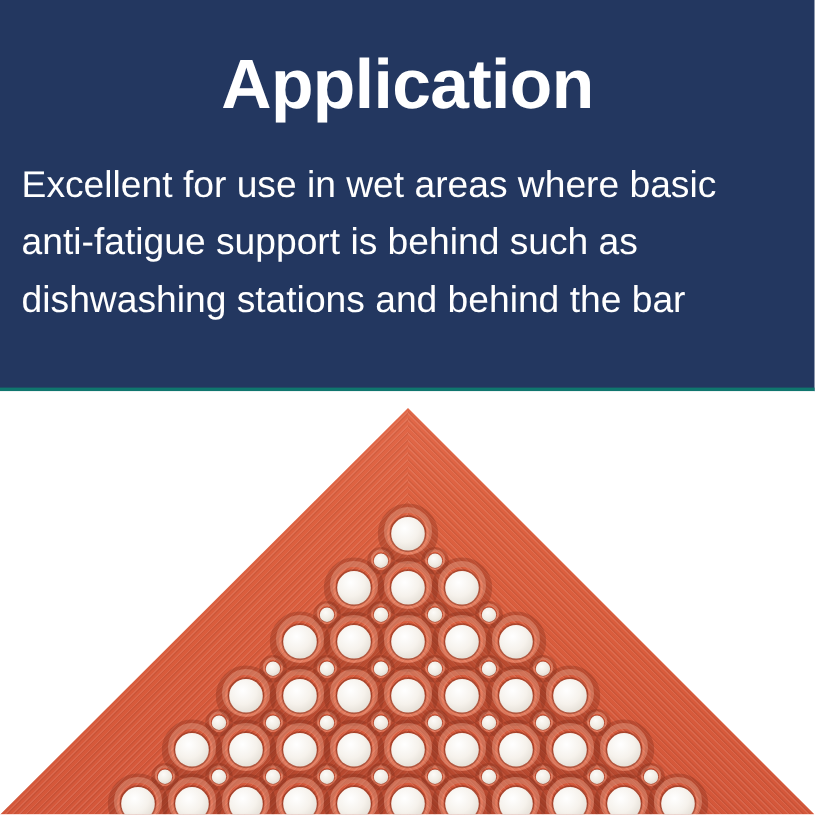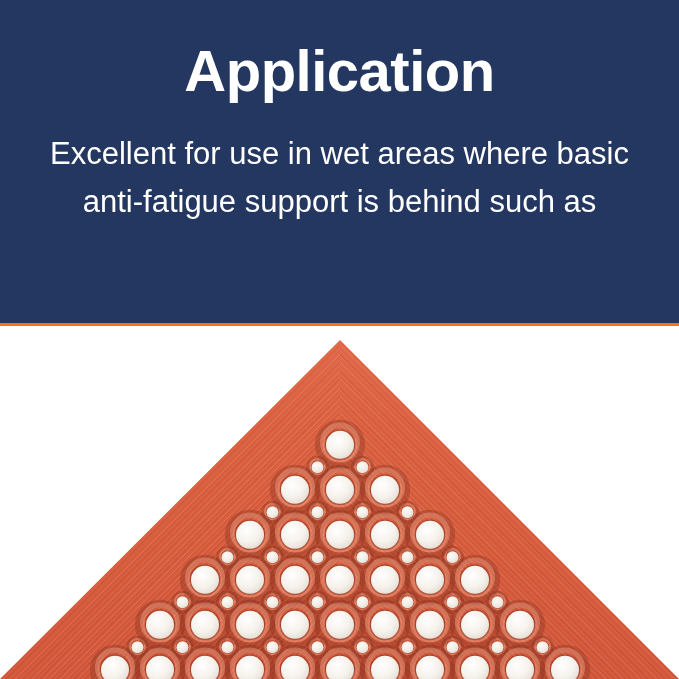--- a/index.html
+++ b/index.html
@@ -21,21 +21,21 @@
 
   
   #banner {
     position: absolute;
     left: 0;
     top: 0;
     width: 679px;
     height: 326px;
     background: #233760;
     box-sizing: border-box;
-    border-bottom: 3px solid #f97316;
+    border-bottom: 3px solid #0f766e;
     display: flex;
     flex-direction: column;
     align-items: center;
     justify-content: flex-start;
   }
   #banner-title {
     margin: 0;
     padding: 0;
     color: #ffffff;
     font-family: "Liberation Sans", sans-serif;
@@ -47,21 +47,20 @@
     text-align: center;
   }
   #banner-body {
     margin: 0;
     padding: 0 18px;
     color: #ffffff;
     font-family: "Liberation Sans", sans-serif;
     font-weight: normal;
     font-size: 31px;
     line-height: 48px;
-    text-align: center;
     margin-top: 30px;
     width: 100%;
     box-sizing: border-box;
   }
   #banner-body .bline {
     display: block;
     white-space: nowrap;
   }
 
   
@@ -142,20 +141,21 @@
 </head>
 <body>
 
 <div id="page">
 
   <div id="banner">
     <h1 id="banner-title">Application</h1>
     <div id="banner-body">
       <span class="bline">Excellent for use in wet areas where basic</span>
       <span class="bline">anti-fatigue support is behind such as</span>
+      <span class="bline">dishwashing stations and behind the bar</span>
     </div>
   </div>
 
   <div id="photo">
     <div id="mat">
       <div id="mat-base"></div>
       <div id="ridge-left"></div>
       <div id="ridge-right"></div>
       <div id="bevel-sheen"></div>
       <svg id="holes-svg" viewBox="0 0 679 353" preserveAspectRatio="none" aria-hidden="true">

